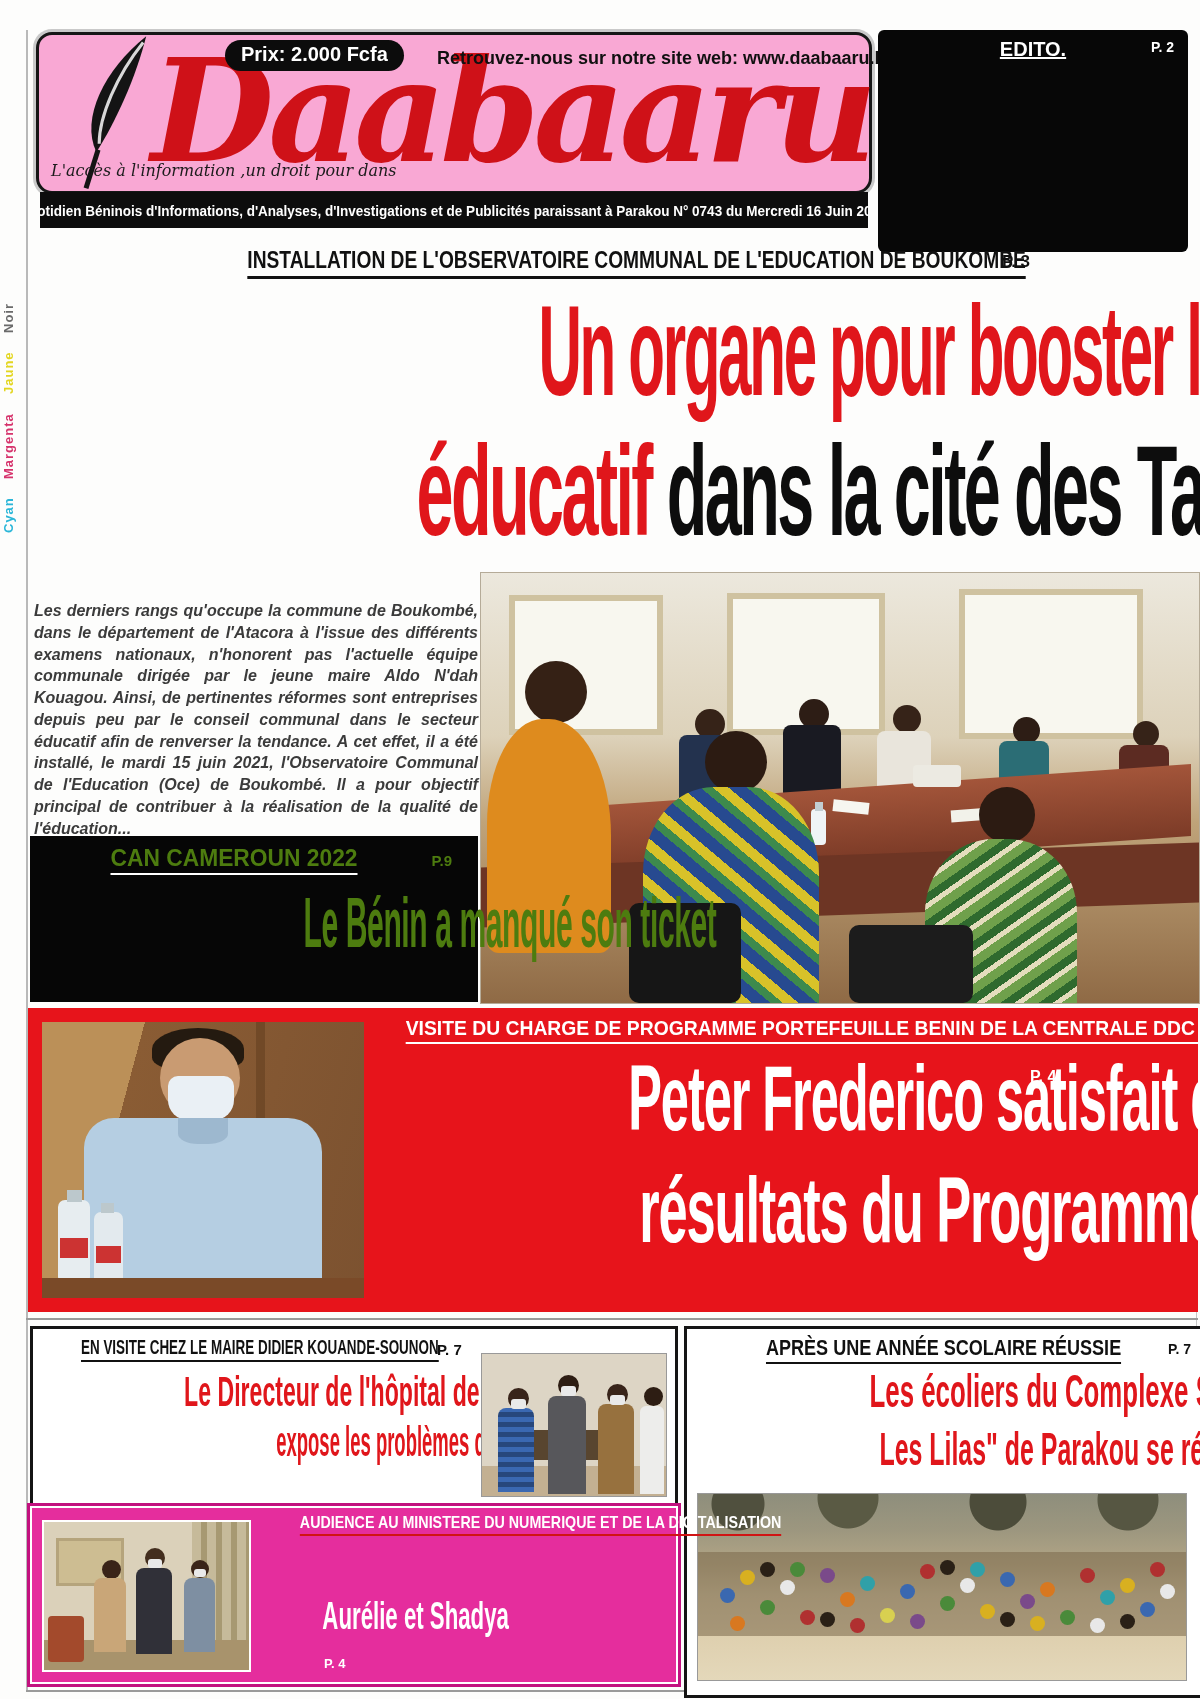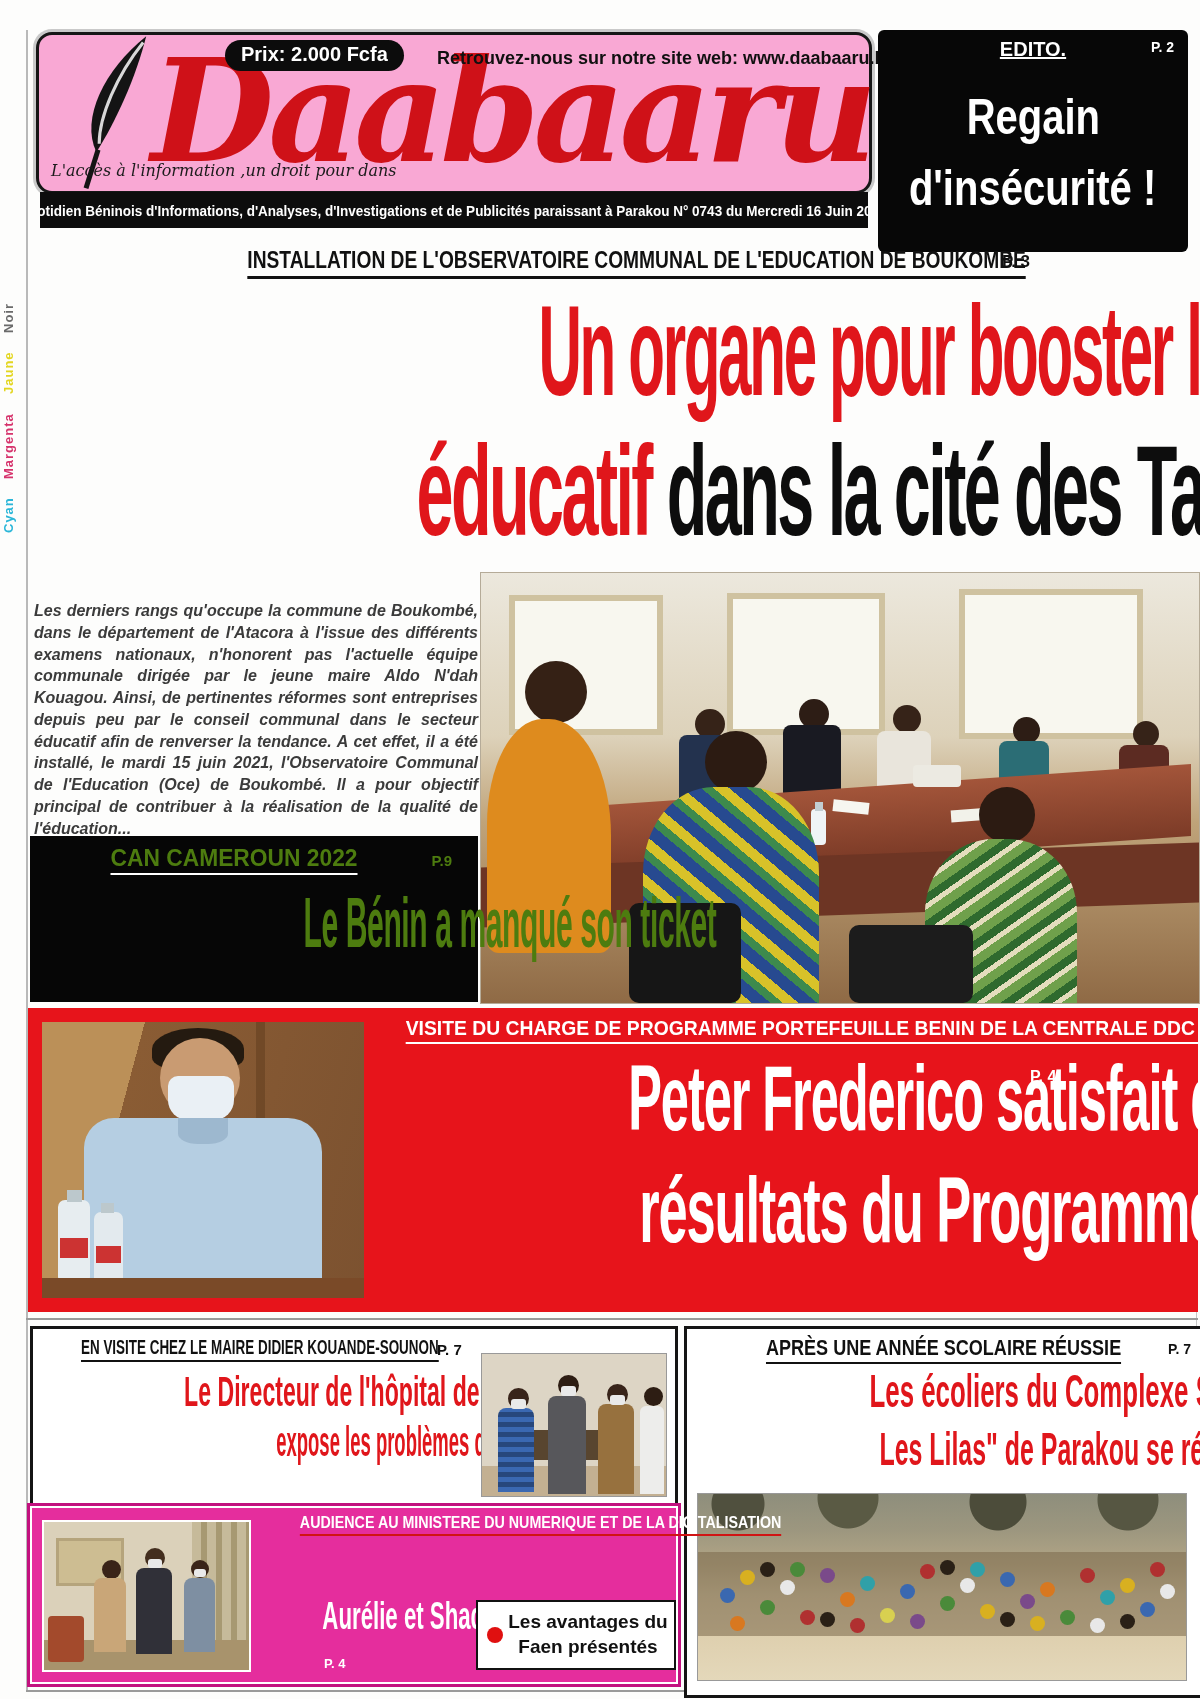--- a/index.html
+++ b/index.html
@@ -130,24 +130,20 @@
     <div class="site">Retrouvez-nous sur notre site web: www.daabaaru.bj</div>
     <div class="tagline">L'accès à l'information ,un droit pour dans</div>
   </div>
   <div class="strap">
     <span class="sx">Quotidien Béninois d'Informations, d'Analyses, d'Investigations et de Publicités paraissant à Parakou N° 0743 du Mercredi 16 Juin 2021.</span>
   </div>
 
   <div class="edito">
     <div class="edito-label">EDITO.</div>
     <div class="edito-page">P. 2</div>
-    <div class="edito-title">
-      <span class="sx">Regain</span><br>
-      <span class="sx">d'insécurité !</span>
-    </div>
   </div>
 
   <div class="kicker-main">
     <span class="sx">INSTALLATION DE L'OBSERVATOIRE COMMUNAL DE L'EDUCATION DE BOUKOMBE</span>
   </div>
   <div class="p3">P. 3</div>
   <div class="hl1">
     <span class="sx">Un organe pour booster le secteur</span>
   </div>
   <div class="hl2">
@@ -301,19 +297,15 @@
       <div class="shape" style="left:140px;top:56px;width:31px;height:74px;background:#7e8fa2;border-radius:8px 8px 0 0;"></div>
       <div class="shape" style="left:150px;top:47px;width:12px;height:8px;background:#e9e9e9;border-radius:3px;"></div>
     </div>
     <div class="pink-kick">
       <span class="sx">AUDIENCE AU MINISTERE DU NUMERIQUE ET DE LA DIGITALISATION</span>
     </div>
     <div class="pink-l2">
       <span class="sx">Aurélie et Shadya</span>
     </div>
     <div class="pink-page">P. 4</div>
-    <div class="callout">
-      <div class="callout-dot"></div>
-      <div class="callout-txt">Les avantages du Faen présentés</div>
-    </div>
   </div>
 
 </div>
 
 </body></html>

